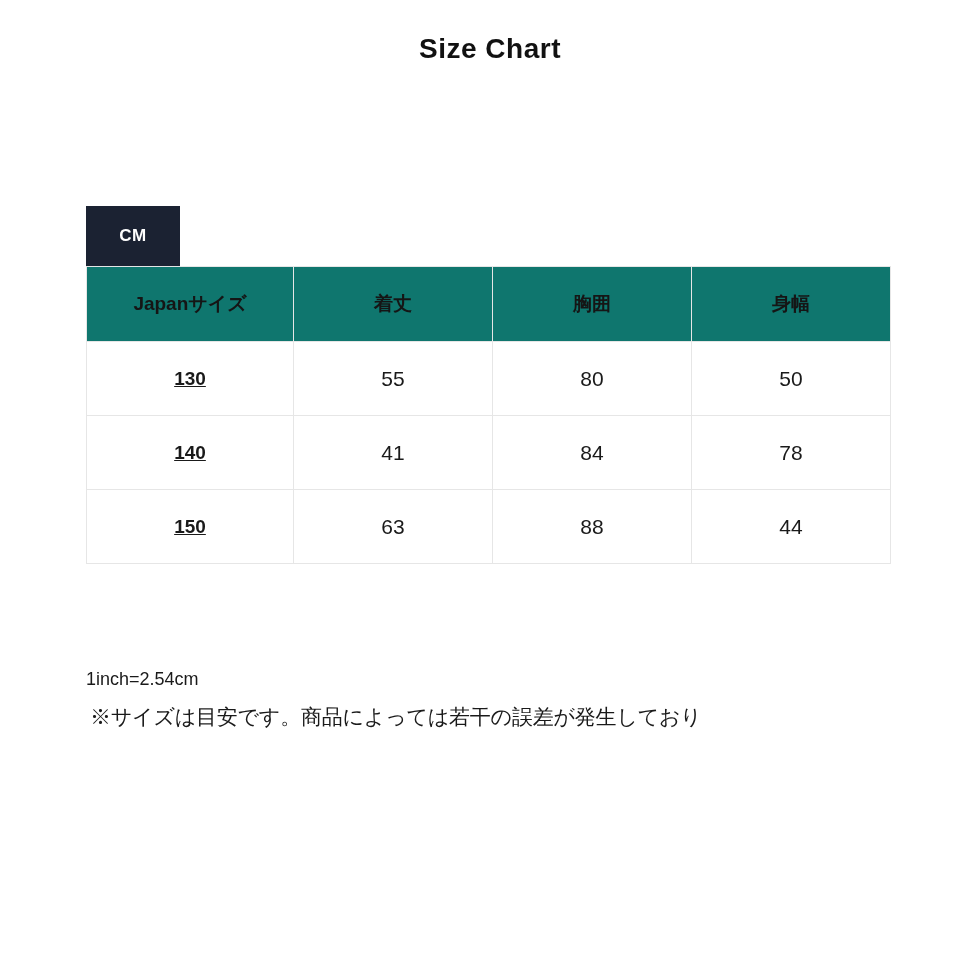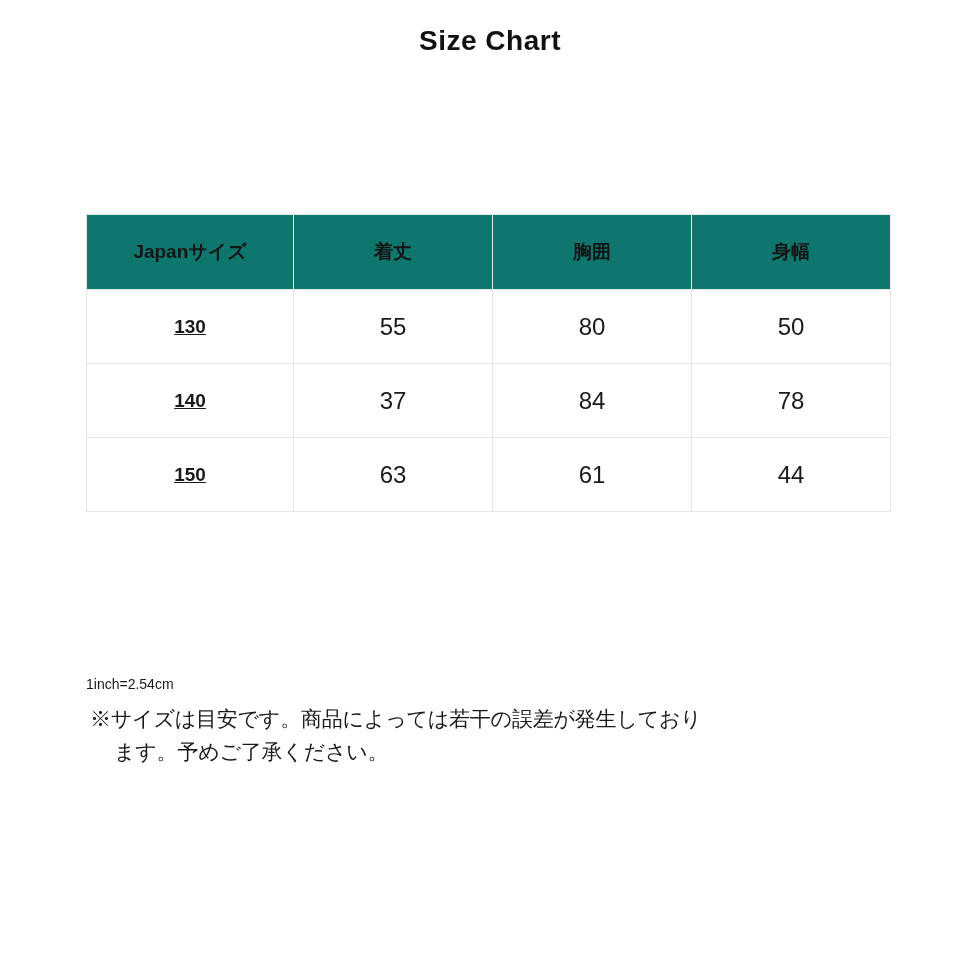--- a/index.html
+++ b/index.html
@@ -14,22 +14,22 @@
     color: #1a1a1a;
     overflow: hidden;
   }
   .page {
     position: relative;
     width: 980px;
     height: 980px;
     box-sizing: border-box;
   }
   .title {
-    margin: 8px;
-    padding-top: 17px;
+    margin: 0;
+    padding-top: 33px;
     text-align: center;
     font-size: 28px;
     font-weight: bold;
     letter-spacing: 0.5px;
     color: #111111;
   }
   .chart-wrap {
     position: absolute;
     left: 86px;
     top: 206px;
@@ -60,42 +60,42 @@
   }
   table.size-table thead th {
     background: #0f766e;
     height: 72px;
     font-size: 19px;
     font-weight: bold;
     color: #151515;
   }
   table.size-table tbody td {
     height: 71px;
-    font-size: 24px;
+    font-size: 21px;
     color: #1a1a1a;
     background: #ffffff;
   }
   table.size-table tbody td.size-label {
     font-weight: bold;
     font-size: 19px;
     text-decoration: underline;
   }
   .col-0 { width: 207px; }
   .col-1 { width: 199px; }
   .col-2 { width: 199px; }
   .col-3 { width: 199px; }
 
   .notes {
     position: absolute;
     left: 86px;
     top: 666px;
     width: 820px;
   }
   .note-conv {
-    font-size: 14px;
+    font-size: 18px;
     color: #1a1a1a;
     line-height: 1.5;
     margin: 0 0 8px 0;
     letter-spacing: 0px;
   }
   .note-disclaimer {
     font-size: 21px;
     color: #1a1a1a;
     line-height: 1.55;
     margin: 4px;
@@ -108,20 +108,23 @@
 </style>
 </head>
 <body>
 
 <div class="page">
 
   <h1 class="title">Size Chart</h1>
 
   <div class="chart-wrap">
 
+    <div class="unit-tab">
+      <span>CM</span>
+    </div>
 
     <table class="size-table">
       <colgroup>
         <col class="col-0">
         <col class="col-1">
         <col class="col-2">
         <col class="col-3">
       </colgroup>
       <thead>
         <tr>
@@ -133,35 +136,34 @@
       </thead>
       <tbody>
         <tr>
           <td class="size-label">130</td>
           <td>55</td>
           <td>80</td>
           <td>50</td>
         </tr>
         <tr>
           <td class="size-label">140</td>
-          <td>37</td>
+          <td>41</td>
           <td>84</td>
           <td>78</td>
         </tr>
         <tr>
           <td class="size-label">150</td>
           <td>63</td>
-          <td>61</td>
+          <td>88</td>
           <td>44</td>
         </tr>
       </tbody>
     </table>
   </div>
 
   <div class="notes">
     <p class="note-conv">1inch=2.54cm</p>
     <p class="note-disclaimer">
       <span>※サイズは目安です。商品によっては若干の誤差が発生しており</span>
-      <span class="line2">ます。予めご了承ください。</span>
     </p>
   </div>
 
 </div>
 
 </body></html>

